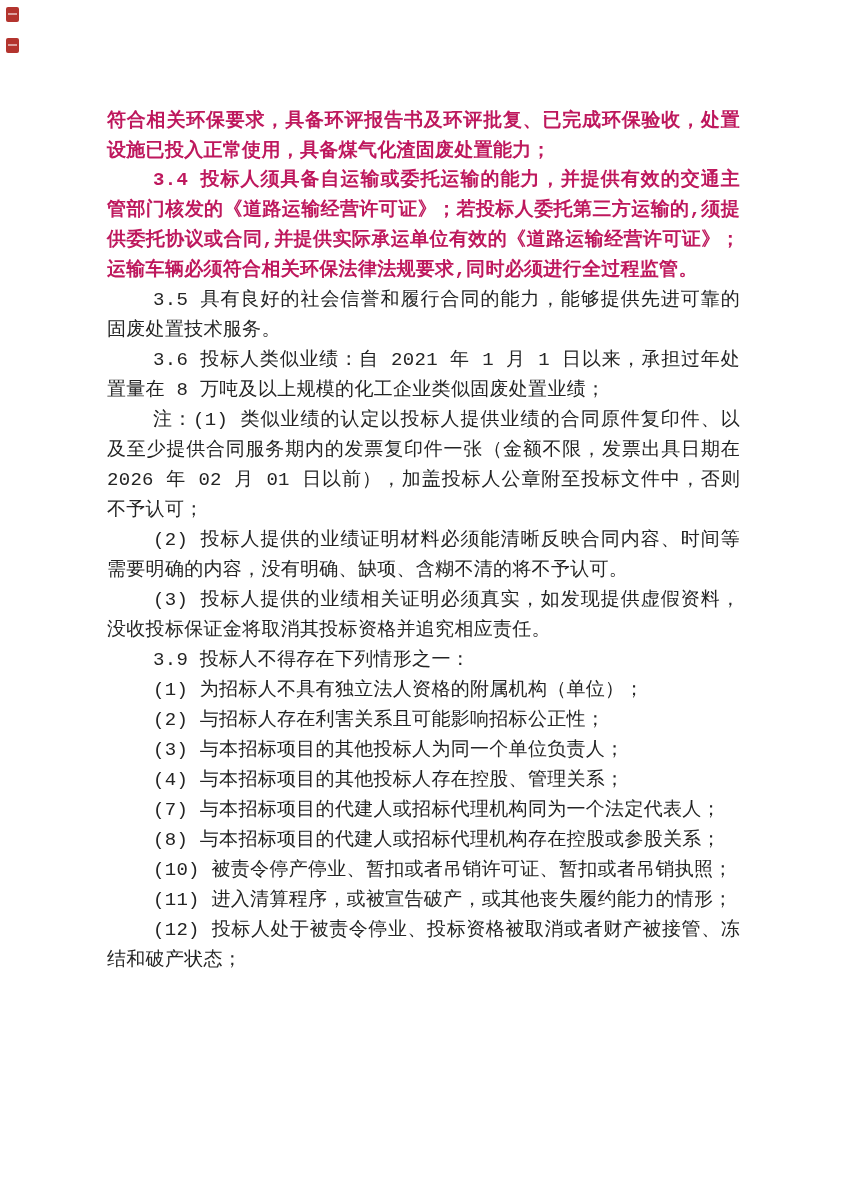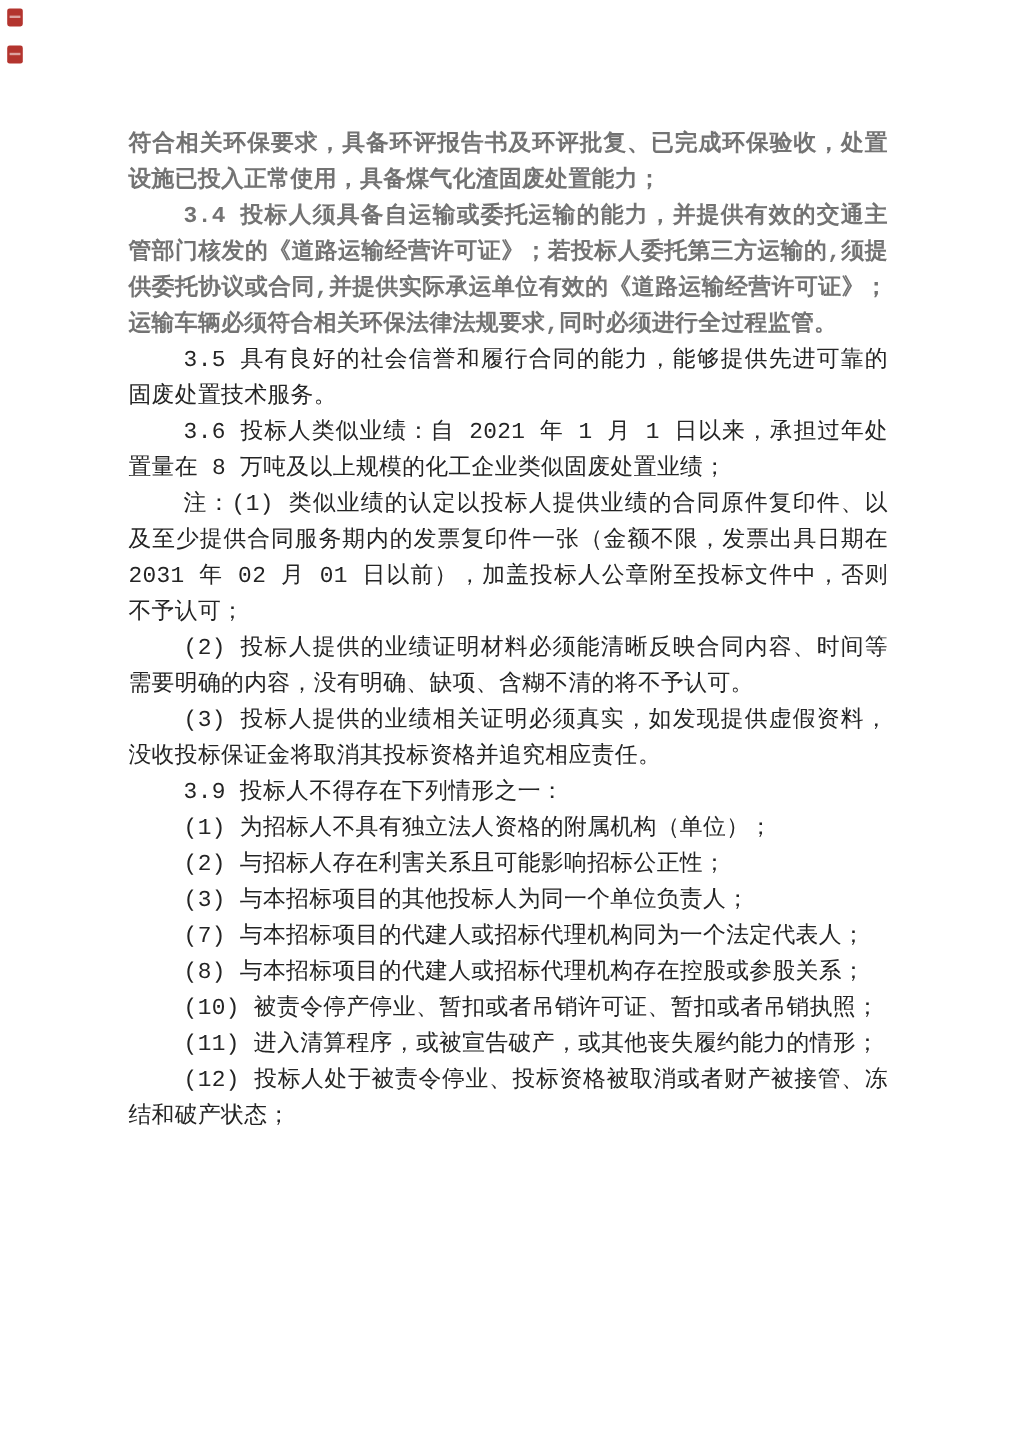--- a/index.html
+++ b/index.html
@@ -29,21 +29,21 @@
   .para {
     margin: 0;
     padding: 0;
   }
   .para.indent {
     text-indent: 46px;
     font-family: Liberation Mono, monospace;
   }
   .para.bold {
     font-weight: 700;
-    color: #737373;
+    color: #be185d;
   }
   .corner-mark {
     position: absolute;
     width: 13px;
     height: 15px;
     border-radius: 2px;
     opacity: 0.92;
   }
   .corner-mark::after {
     content: "";
@@ -61,25 +61,26 @@
 <div>
   <div class="corner-mark" id="corner-mark-0" style="left: 6px; top: 7px; background: rgb(173, 35, 29);"></div>
   <div class="corner-mark" id="corner-mark-1" style="left: 6px; top: 38px; background: rgb(173, 35, 29);"></div>
 </div>
 
 <div class="doc-body" id="doc-body">
     <p class="para bold">符合相关环保要求，具备环评报告书及环评批复、已完成环保验收，处置设施已投入正常使用，具备煤气化渣固废处置能力；</p>
     <p class="para bold indent">3.4 投标人须具备自运输或委托运输的能力，并提供有效的交通主管部门核发的《道路运输经营许可证》；若投标人委托第三方运输的,须提供委托协议或合同,并提供实际承运单位有效的《道路运输经营许可证》；运输车辆必须符合相关环保法律法规要求,同时必须进行全过程监管。</p>
     <p class="para indent">3.5 具有良好的社会信誉和履行合同的能力，能够提供先进可靠的固废处置技术服务。</p>
     <p class="para indent">3.6 投标人类似业绩：自 2021 年 1 月 1 日以来，承担过年处置量在 8 万吨及以上规模的化工企业类似固废处置业绩；</p>
-    <p class="para indent">注：(1) 类似业绩的认定以投标人提供业绩的合同原件复印件、以及至少提供合同服务期内的发票复印件一张（金额不限，发票出具日期在 2031 年 02 月 01 日以前），加盖投标人公章附至投标文件中，否则不予认可；</p>
+    <p class="para indent">注：(1) 类似业绩的认定以投标人提供业绩的合同原件复印件、以及至少提供合同服务期内的发票复印件一张（金额不限，发票出具日期在 2026 年 02 月 01 日以前），加盖投标人公章附至投标文件中，否则不予认可；</p>
     <p class="para indent">(2) 投标人提供的业绩证明材料必须能清晰反映合同内容、时间等需要明确的内容，没有明确、缺项、含糊不清的将不予认可。</p>
     <p class="para indent">(3) 投标人提供的业绩相关证明必须真实，如发现提供虚假资料，没收投标保证金将取消其投标资格并追究相应责任。</p>
     <p class="para indent">3.9 投标人不得存在下列情形之一：</p>
     <p class="para indent">(1) 为招标人不具有独立法人资格的附属机构（单位）；</p>
     <p class="para indent">(2) 与招标人存在利害关系且可能影响招标公正性；</p>
     <p class="para indent">(3) 与本招标项目的其他投标人为同一个单位负责人；</p>
+    <p class="para indent">(4) 与本招标项目的其他投标人存在控股、管理关系；</p>
     <p class="para indent">(7) 与本招标项目的代建人或招标代理机构同为一个法定代表人；</p>
     <p class="para indent">(8) 与本招标项目的代建人或招标代理机构存在控股或参股关系；</p>
     <p class="para indent">(10) 被责令停产停业、暂扣或者吊销许可证、暂扣或者吊销执照；</p>
     <p class="para indent">(11) 进入清算程序，或被宣告破产，或其他丧失履约能力的情形；</p>
     <p class="para indent">(12) 投标人处于被责令停业、投标资格被取消或者财产被接管、冻结和破产状态；</p>
   </div>
 
 </body></html>

